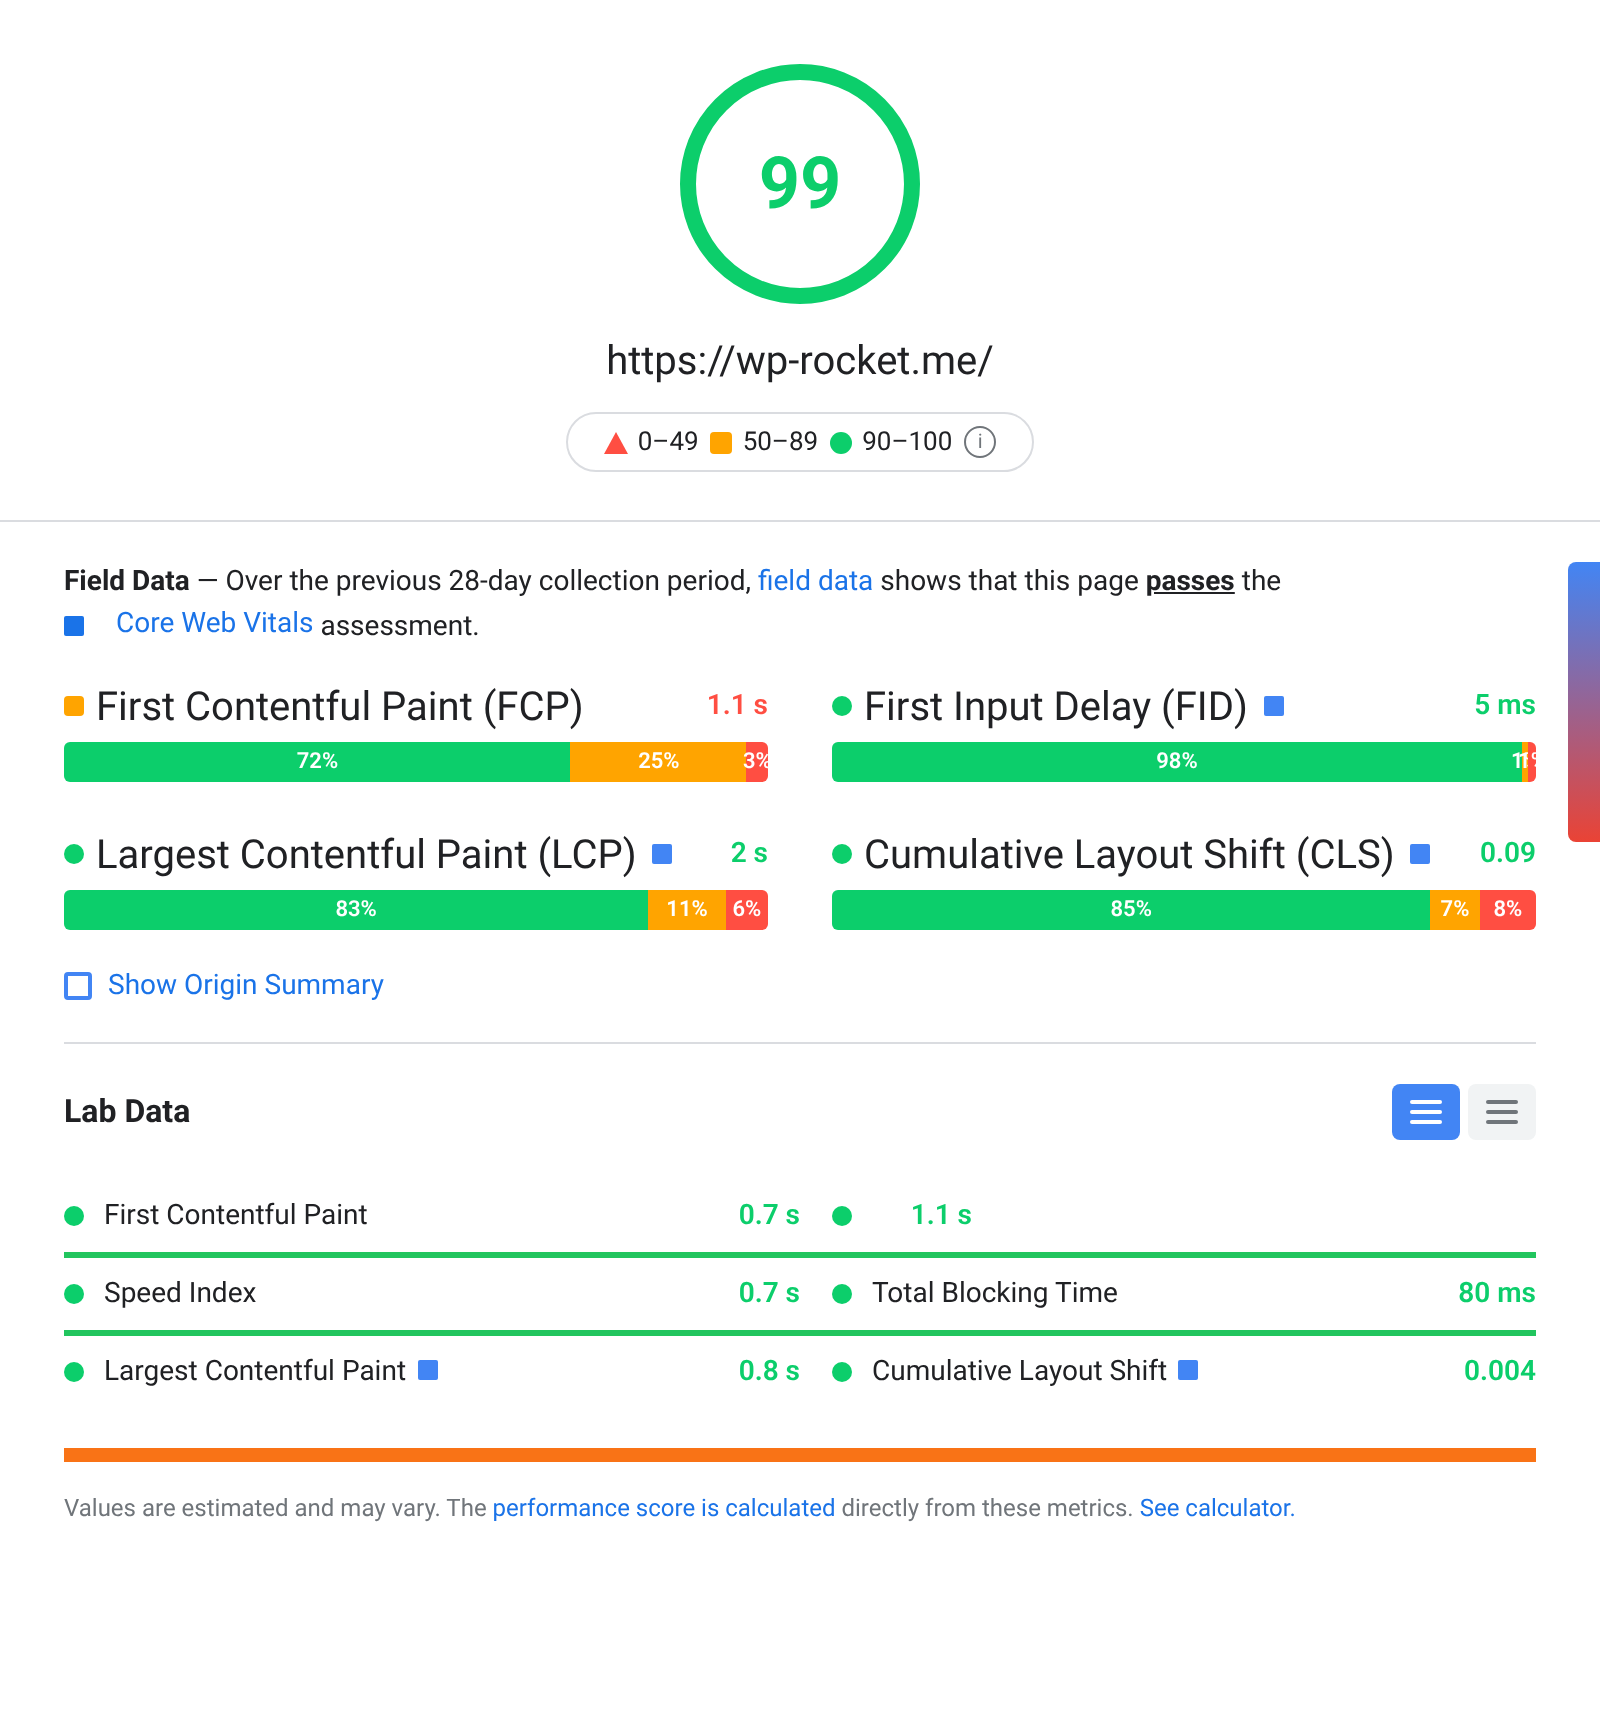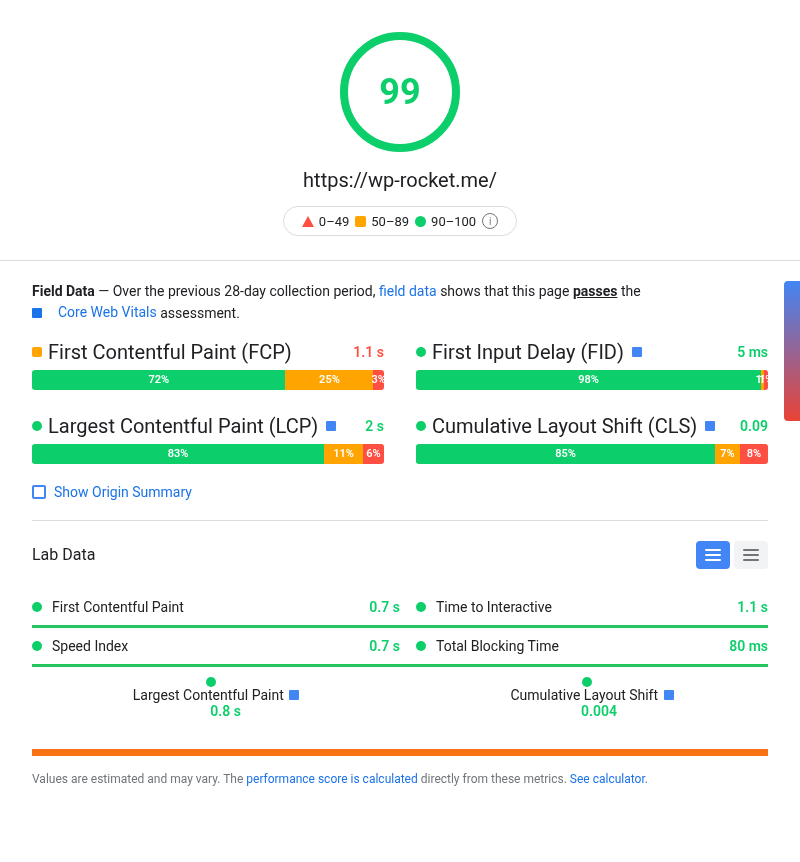--- a/index.html
+++ b/index.html
@@ -253,21 +253,21 @@
       padding-top: 20px;
     }
     .lab-data-header {
       display: flex;
       align-items: center;
       justify-content: space-between;
       margin-bottom: 20px;
     }
     .lab-data-title {
       font-size: 16px;
-      font-weight: 400;
+      font-weight: 700;
       color: #202124;
     }
     .view-toggle {
       display: flex;
       gap: 4px;
     }
     .toggle-btn {
       width: 34px;
       height: 28px;
       border-radius: 4px;
@@ -302,21 +302,20 @@
       gap: 0;
     }
     .lab-metric-row {
       display: flex;
       align-items: center;
       padding: 10px 0;
       border-bottom: 3px solid #22c55e;
     }
     .lab-metric-row:last-child {
       border-bottom: none;
-      flex-direction: column;
     }
     .lab-metric-dot {
       width: 10px;
       height: 10px;
       border-radius: 50%;
       background: #0cce6b;
       flex-shrink: 0;
       margin-right: 10px;
     }
     .lab-metric-label {
@@ -516,21 +515,20 @@
             Largest Contentful Paint
             <span class="lab-metric-flag"></span>
           </span>
           <span class="lab-metric-value">0.8 s</span>
         </div>
       </div>
 
       <div class="lab-metrics-col-right">
         <div class="lab-metric-row">
           <div class="lab-metric-dot"></div>
-          <span class="lab-metric-label">Time to Interactive</span>
           <span class="lab-metric-value">1.1 s</span>
         </div>
         <div class="lab-metric-row">
           <div class="lab-metric-dot"></div>
           <span class="lab-metric-label">Total Blocking Time</span>
           <span class="lab-metric-value">80 ms</span>
         </div>
         <div class="lab-metric-row">
           <div class="lab-metric-dot"></div>
           <span class="lab-metric-label">

